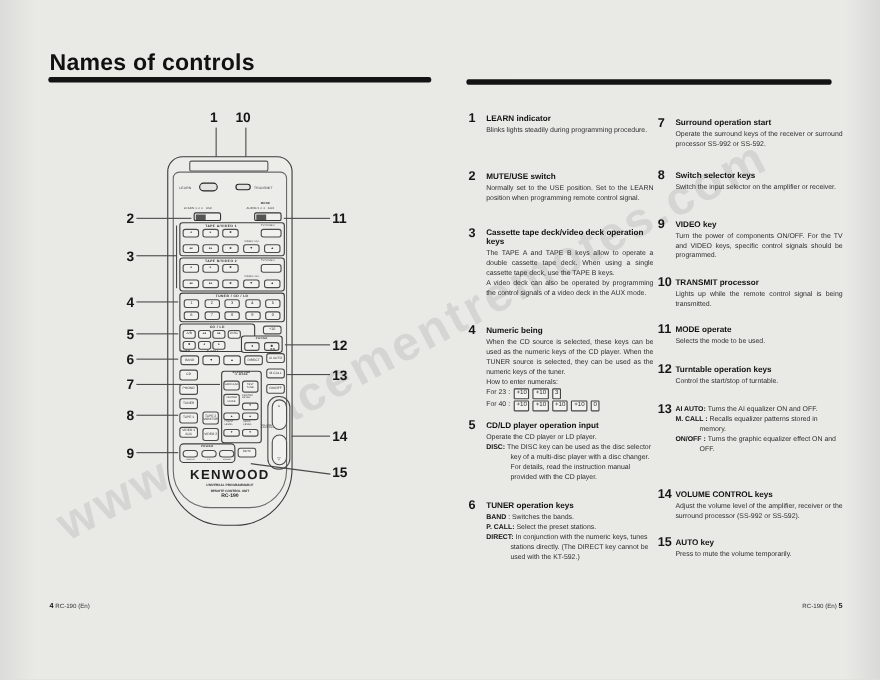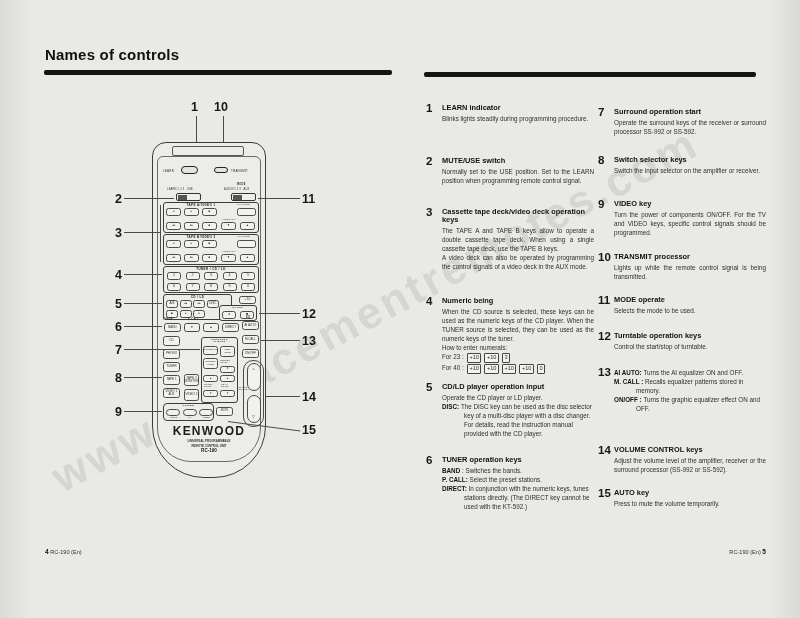--- a/index.html
+++ b/index.html
@@ -2,21 +2,21 @@
 <html><head>
 <meta charset="utf-8">
 <style>
   html,body{margin:0;padding:0;background:#d8d8d5;}
   #page{position:relative;width:800px;height:618px;background:#e9e9e6;overflow:hidden;
         font-family:"Liberation Sans", sans-serif;color:#2a2a2a;}
   #page:before{content:"";position:absolute;inset:0;
         background:linear-gradient(90deg,rgba(120,120,120,.12),rgba(0,0,0,0) 4%,rgba(0,0,0,0) 96%,rgba(120,120,120,.14));pointer-events:none;}
   .abs{position:absolute;}
   
-  #title{left:45px;top:46px;font-size:15px;font-weight:bold;color:#111;letter-spacing:.2px;}
+  #title{left:45px;top:46px;font-size:21px;font-weight:bold;color:#111;letter-spacing:.2px;}
   #rule-left{left:44px;top:70px;width:348px;height:5px;background:#141414;border-radius:2px;}
   #rule-right{left:424px;top:72px;width:332px;height:5px;background:#141414;border-radius:2px;}
   
   #wm{left:55px;top:455px;width:820px;transform:rotate(-28deg);transform-origin:left center;
       font-size:44px;font-weight:bold;color:rgba(110,110,110,.16);letter-spacing:3px;white-space:nowrap;}
   
   .cnum{font-size:12.5px;font-weight:bold;color:#161616;}
   .cnL{left:106px;width:16px;text-align:right;}
   .cnR{left:302px;}
   .cl{height:1.2px;background:#4a4a4a;}

